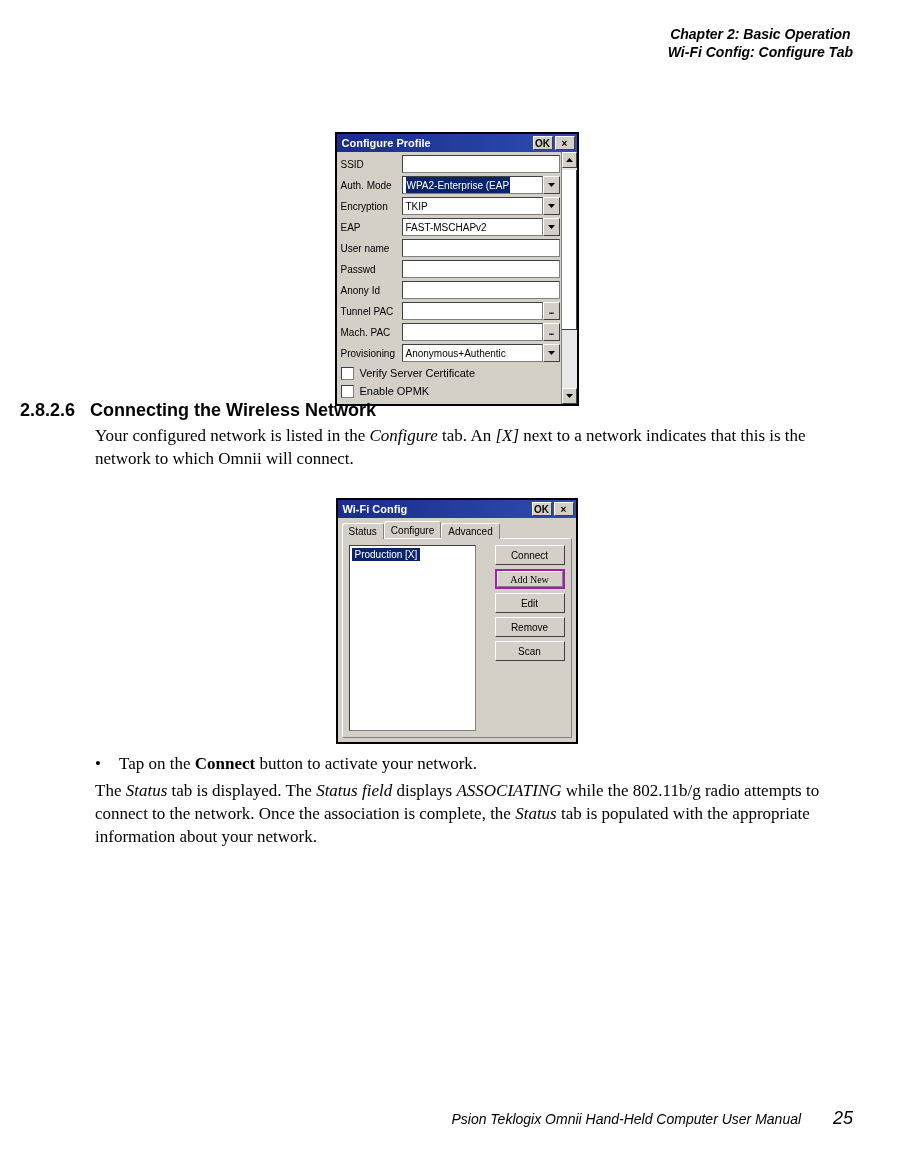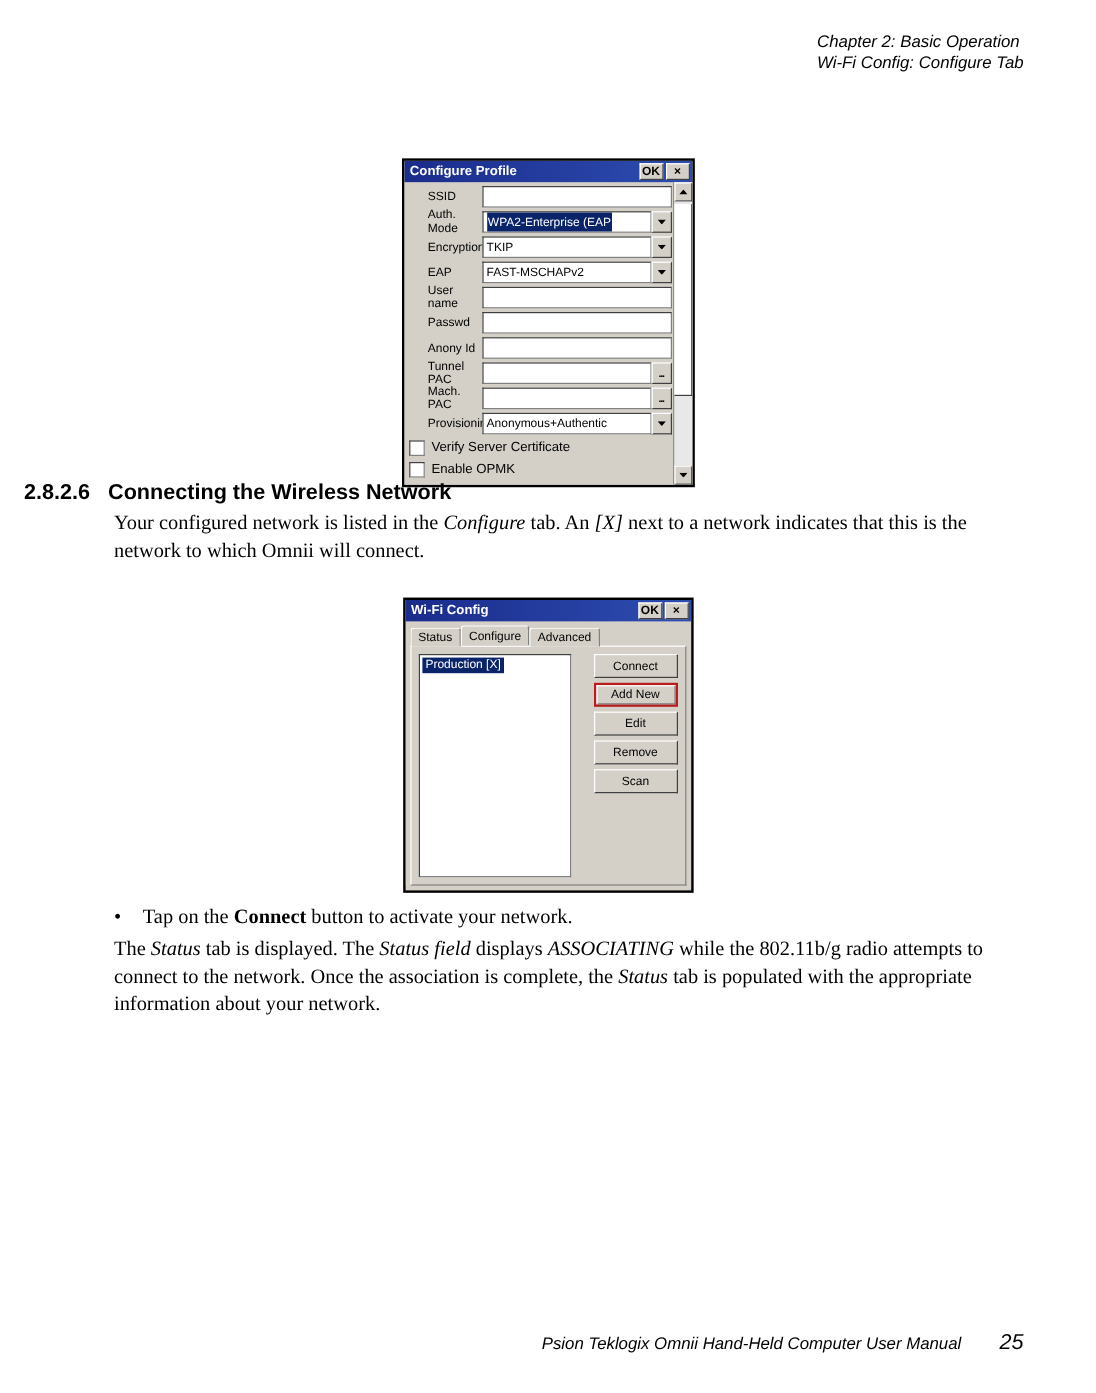--- a/index.html
+++ b/index.html
@@ -8,24 +8,24 @@
     width: 913px;
     height: 1161px;
     font-family: Georgia, "Times New Roman", serif;
     position: relative;
     color: #000;
   }
   .page-header {
     position: absolute;
     top: 26px;
     right: 60px;
-    text-align: left;
+    text-align: center;
     font-family: "Trebuchet MS", Verdana, Arial, sans-serif;
     font-style: italic;
-    font-weight: 400;
+    font-weight: 700;
     font-size: 14px;
     line-height: 1.25;
   }
   .dlg-wrap { text-align: center; }
 
   
   .winCE-dialog {
     display: inline-block;
     text-align: left;
     background: #d4d0c8;
@@ -57,21 +57,21 @@
     margin-left: 2px;
     font-weight: 700; color:#000;
     font-size: 10px;
   }
   .title-btn.x { font-family: Arial, sans-serif; }
   .body-area {
     background: #d4d0c8;
     position: relative;
   }
   .row { display:flex; align-items:center; height:20px; margin-bottom:1px; }
-  .row .lbl { width:65px; padding-left:20px; font-size:10px; }
+  .row .lbl { width:65px; padding-left:4px; font-size:10px; }
   .row .fld {
     flex:1;
     height:18px;
     background:#fff;
     border:1px solid #808080;
     border-top-color:#404040; border-left-color:#404040;
     padding:1px 3px;
     font-size:10px;
     overflow:hidden;
     display:flex; align-items:center;
@@ -155,21 +155,21 @@
   .profile-item.sel { background:#0a246a; color:#fff; padding:1px 3px; display:inline-block;}
   .side-buttons { width:70px; display:flex; flex-direction:column; gap:4px; }
   .win-btn {
     height:20px;
     background:#d4d0c8;
     border:1px solid #fff;
     border-right-color:#404040; border-bottom-color:#404040;
     font-size:10px;
     display:flex; align-items:center; justify-content:center;
   }
-  .win-btn.default { border:2px solid #b91c1c; }
+  .win-btn.default { border:2px solid #a21caf;font-family:Liberation Serif, serif; }
   .win-btn.default > span {
     display:flex; align-items:center; justify-content:center;
     width:100%; height:100%;
     border:1px solid #fff;
     border-right-color:#808080; border-bottom-color:#808080;
   }
 
   
   .content { position:absolute; left:20px; width:873px; }
   h3.sec {

